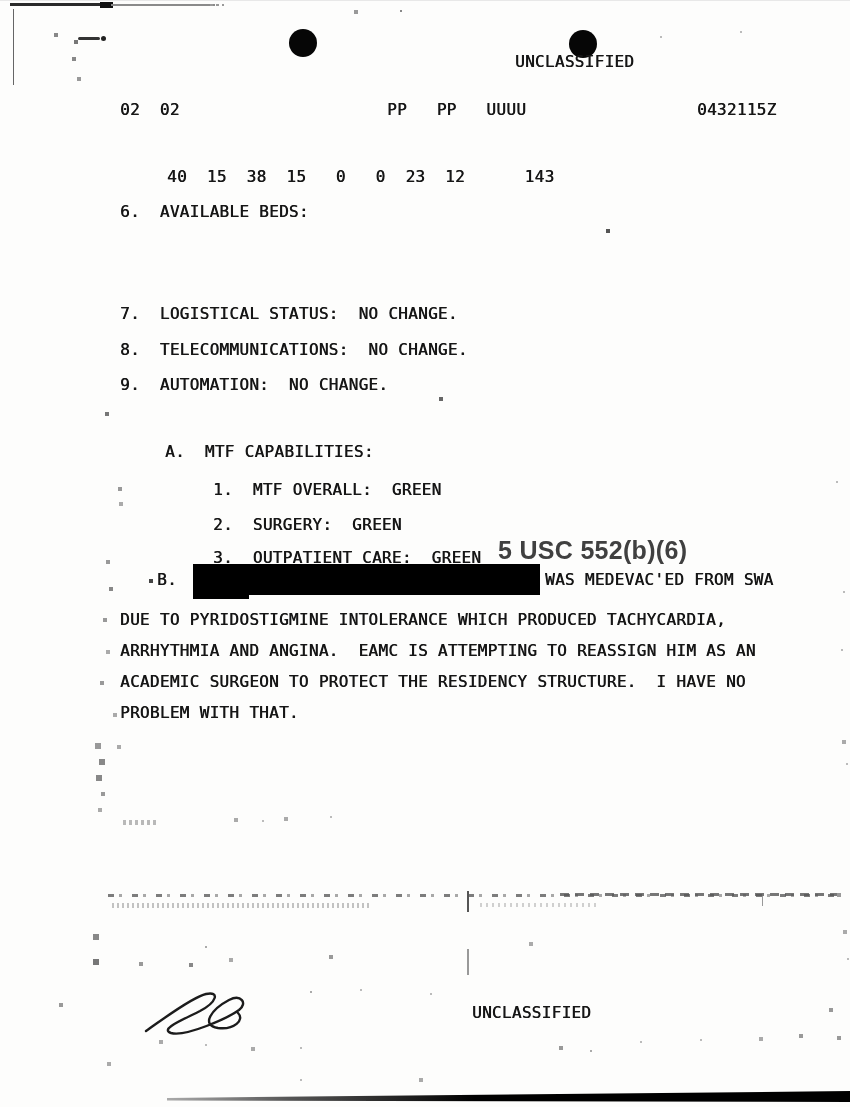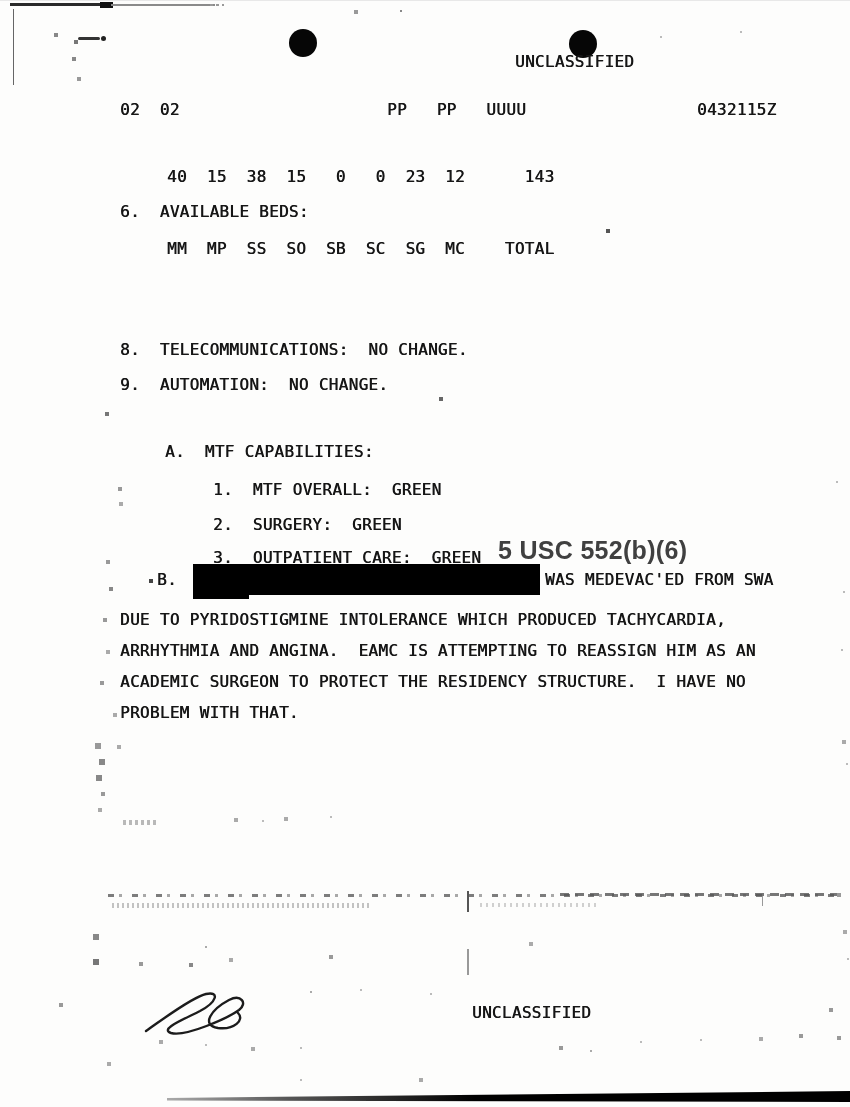--- a/index.html
+++ b/index.html
@@ -39,22 +39,22 @@
   <div class="punch" style="left:569px;top:29px;"></div>
 
   <div class="ln" style="left:515px;top:53px;">UNCLASSIFIED</div>
 
   <div class="ln" style="left:120px;top:101px;">02  02</div>
   <div class="ln" style="left:387px;top:101px;">PP   PP   UUUU</div>
   <div class="ln" style="left:697px;top:101px;">0432115Z</div>
 
   <div class="ln" style="left:167px;top:168px;">40  15  38  15   0   0  23  12      143</div>
   <div class="ln" style="left:120px;top:203px;">6.  AVAILABLE BEDS:</div>
-  <div class="ln" style="left:167px;top:240px;">MM  MP  SS  SO  SB  SC  SG  MC    TOTAL</div>
 
+  <div class="ln" style="left:120px;top:305px;">7.  LOGISTICAL STATUS:  NO CHANGE.</div>
   <div class="ln" style="left:120px;top:341px;">8.  TELECOMMUNICATIONS:  NO CHANGE.</div>
   <div class="ln" style="left:120px;top:376px;text-align:center;">9.  AUTOMATION:  NO CHANGE.</div>
   <div class="ln" style="left:165px;top:443px;">A.  MTF CAPABILITIES:</div>
   <div class="ln" style="left:213px;top:481px;">1.  MTF OVERALL:  GREEN</div>
   <div class="ln" style="left:213px;top:516px;">2.  SURGERY:  GREEN</div>
   <div class="ln" style="left:213px;top:549px;">3.  OUTPATIENT CARE:  GREEN</div>
 
   <div class="stamp" style="left:498px;top:537px;">5 USC 552(b)(6)</div>
 
   <div class="ln" style="left:157px;top:571px;">B.</div>

